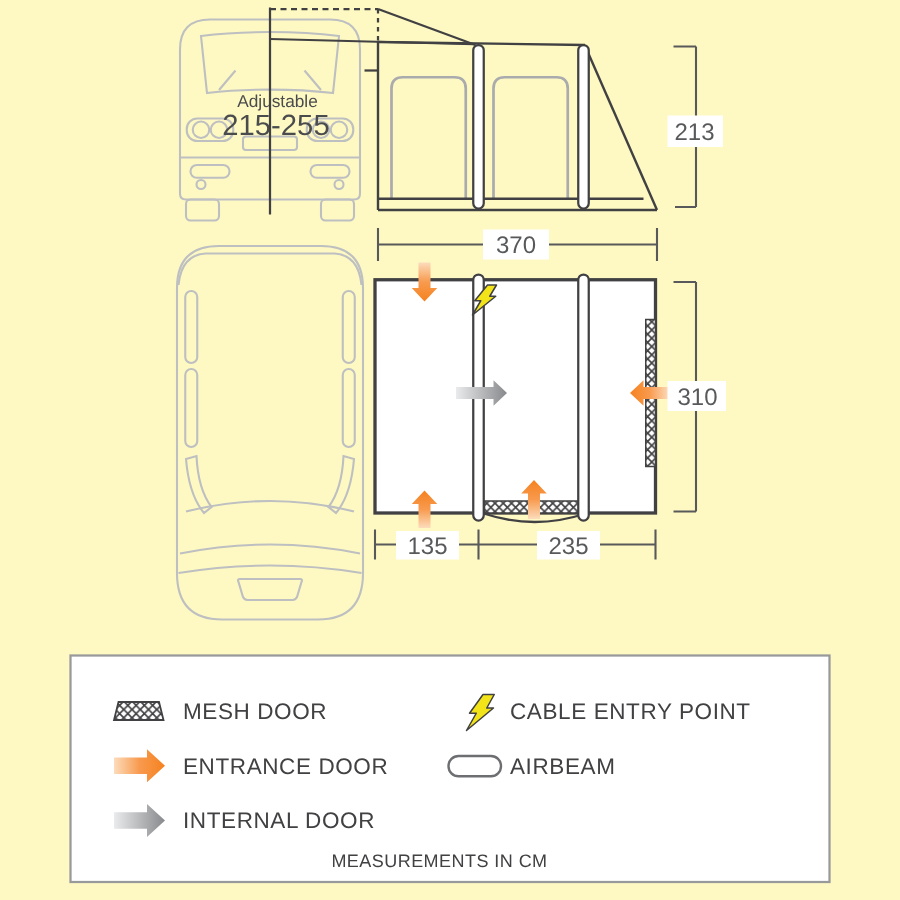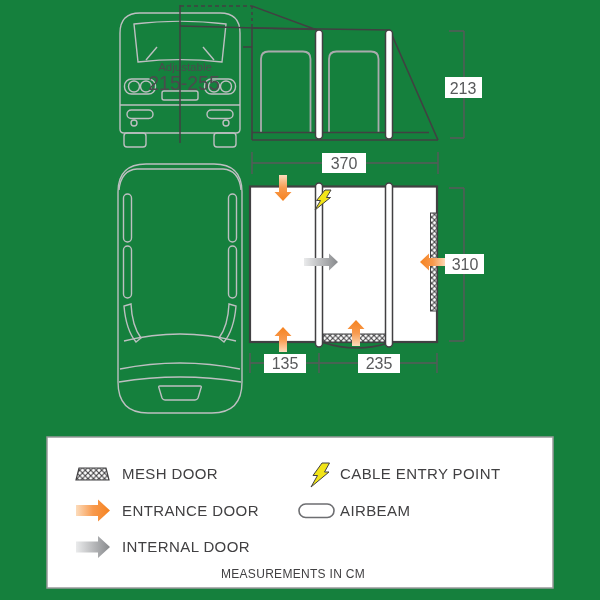--- a/index.html
+++ b/index.html
@@ -1,16 +1,16 @@
 <!DOCTYPE html>
 <html><head>
 <meta charset="utf-8">
 <style>
   html,body{margin:0;padding:0;background:#ffffff;}
-  .canvas{width:600px;height:600px;position:relative;background:#15803d;
+  .canvas{width:600px;height:600px;position:relative;background:#fef9c3;
           font-family:"Liberation Sans","DejaVu Sans",sans-serif;}
   svg{display:block;}
   text{font-family:"Liberation Sans","DejaVu Sans",sans-serif;}
   .dimtxt{fill:#58595b;font-size:16px;}
   .legtxt{fill:#414042;font-size:15px;letter-spacing:0.4px;}
   .notetxt{fill:#414042;font-size:12px;letter-spacing:0.3px;}
   .adjtxt1{fill:#4a4b4d;font-size:11.5px;}
   .adjtxt2{fill:#4a4b4d;font-size:19.5px;}
 </style>
 </head>

